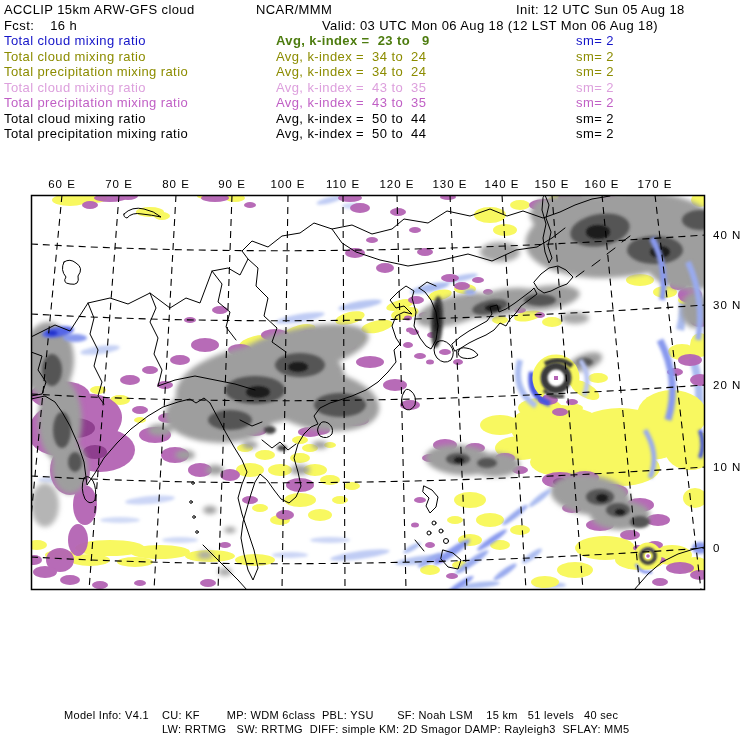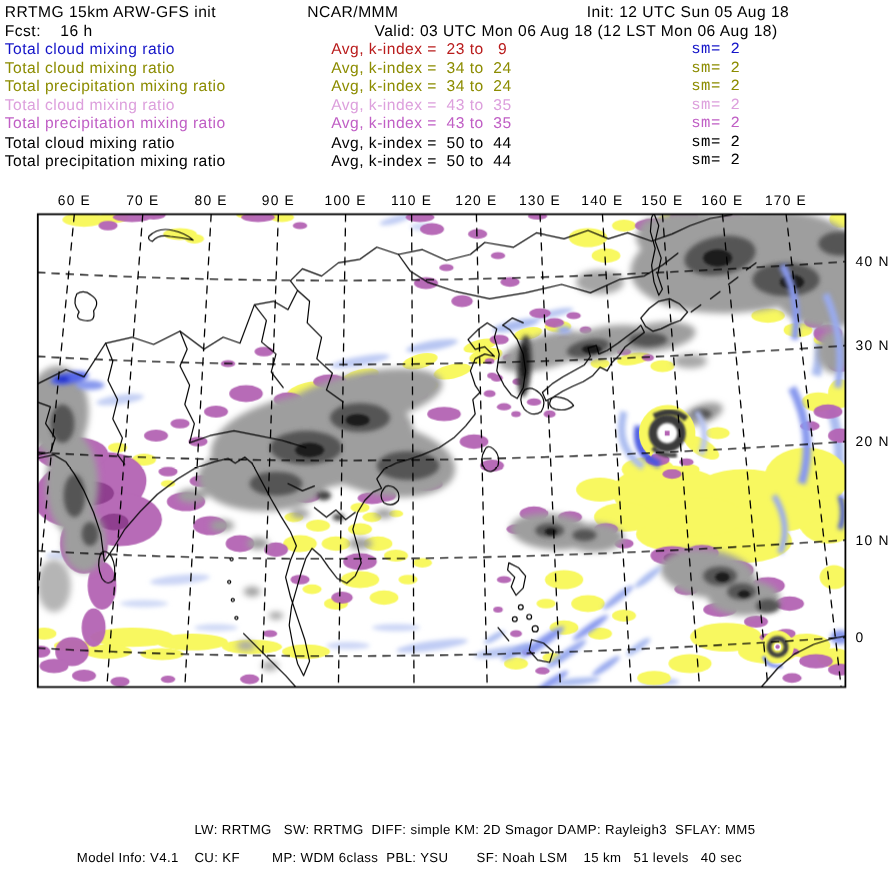--- a/index.html
+++ b/index.html
@@ -1,38 +1,38 @@
 <!DOCTYPE html>
 <html><head>
 <meta charset="utf-8">
 <style>
   html,body{margin:0;padding:0;background:#ffffff;}
   body{width:740px;height:740px;position:relative;overflow:hidden;
        font-family:"Liberation Sans","DejaVu Sans",sans-serif;}
   .t{position:absolute;white-space:pre;font-size:13px;letter-spacing:.4px;line-height:14px;color:#000;}
   .hdr-label{left:4px;}
   .hdr-stat{left:276px;}
-  .hdr-sm{left:576px;font-family:Liberation Mono, monospace;}
+  .hdr-sm{left:576px;}
   .ft{position:absolute;white-space:pre;font-size:11px;letter-spacing:.3px;color:#000;text-align:center;}
-  #map-wrap{position:absolute;left:0;top:141px;width:614px;height:460px;}
+  #map-wrap{position:absolute;left:0;top:158px;width:614px;height:460px;}
   svg text{font-family:"Liberation Sans","DejaVu Sans",sans-serif;font-size:11.5px;letter-spacing:1px;fill:#000;}
 </style>
 </head>
 <body>
 
 <div>
-  <span class="t hdr-label" style="top:3px">RRTMG 15km ARW-GFS init</span>
+  <span class="t hdr-label" style="top:3px">ACCLIP 15km ARW-GFS cloud</span>
   <span class="t" style="left:256px;top:3px">NCAR/MMM</span>
-  <span class="t" style="left:489px;top:3px">Init: 12 UTC Sun 05 Aug 18</span>
+  <span class="t" style="left:516px;top:3px">Init: 12 UTC Sun 05 Aug 18</span>
 
   <span class="t hdr-label" style="top:19px">Fcst:    16 h</span>
-  <span class="t" style="left:312px;top:19px">Valid: 03 UTC Mon 06 Aug 18 (12 LST Mon 06 Aug 18)</span>
+  <span class="t" style="left:322px;top:19px">Valid: 03 UTC Mon 06 Aug 18 (12 LST Mon 06 Aug 18)</span>
 
   <span class="t hdr-label" style="top: 34px; color: rgb(20, 20, 200);">Total cloud mixing ratio</span>
-  <span class="t hdr-stat" style="top: 34px; color: #b91c1c;">Avg, k-index =  23 to   9</span>
+  <span class="t hdr-stat" style="top: 34px; color: #4d7c0f; font-weight: bold;">Avg, k-index =  23 to   9</span>
   <span class="t hdr-sm" style="top: 34px; color: rgb(20, 20, 200);">sm= 2</span>
 
   <span class="t hdr-label" style="top: 50px; color: rgb(140, 140, 0);">Total cloud mixing ratio</span>
   <span class="t hdr-stat" style="top: 50px; color: rgb(140, 140, 0);">Avg, k-index =  34 to  24</span>
   <span class="t hdr-sm" style="top: 50px; color: rgb(140, 140, 0);">sm= 2</span>
 
   <span class="t hdr-label" style="top: 65px; color: rgb(140, 140, 0);">Total precipitation mixing ratio</span>
   <span class="t hdr-stat" style="top: 65px; color: rgb(140, 140, 0);">Avg, k-index =  34 to  24</span>
   <span class="t hdr-sm" style="top: 65px; color: rgb(140, 140, 0);">sm= 2</span>
 
@@ -528,14 +528,14 @@
     </g>
   </g>
 
   <rect x="31.5" y="195.5" width="673" height="394" fill="none" stroke="#000" stroke-width="1.5"></rect>
 </svg>
 </div>
 
 <div>
   <span class="ft" style="left:64px;top:709px">Model Info: V4.1</span>
   <span class="ft" style="left:162px;top:709px">CU: KF        MP: WDM 6class  PBL: YSU       SF: Noah LSM    15 km   51 levels   40 sec</span>
-  <span class="ft" style="left:162px;top:686px">LW: RRTMG   SW: RRTMG  DIFF: simple KM: 2D Smagor DAMP: Rayleigh3  SFLAY: MM5</span>
+  <span class="ft" style="left:162px;top:723px">LW: RRTMG   SW: RRTMG  DIFF: simple KM: 2D Smagor DAMP: Rayleigh3  SFLAY: MM5</span>
 </div>
 
 </body></html>

